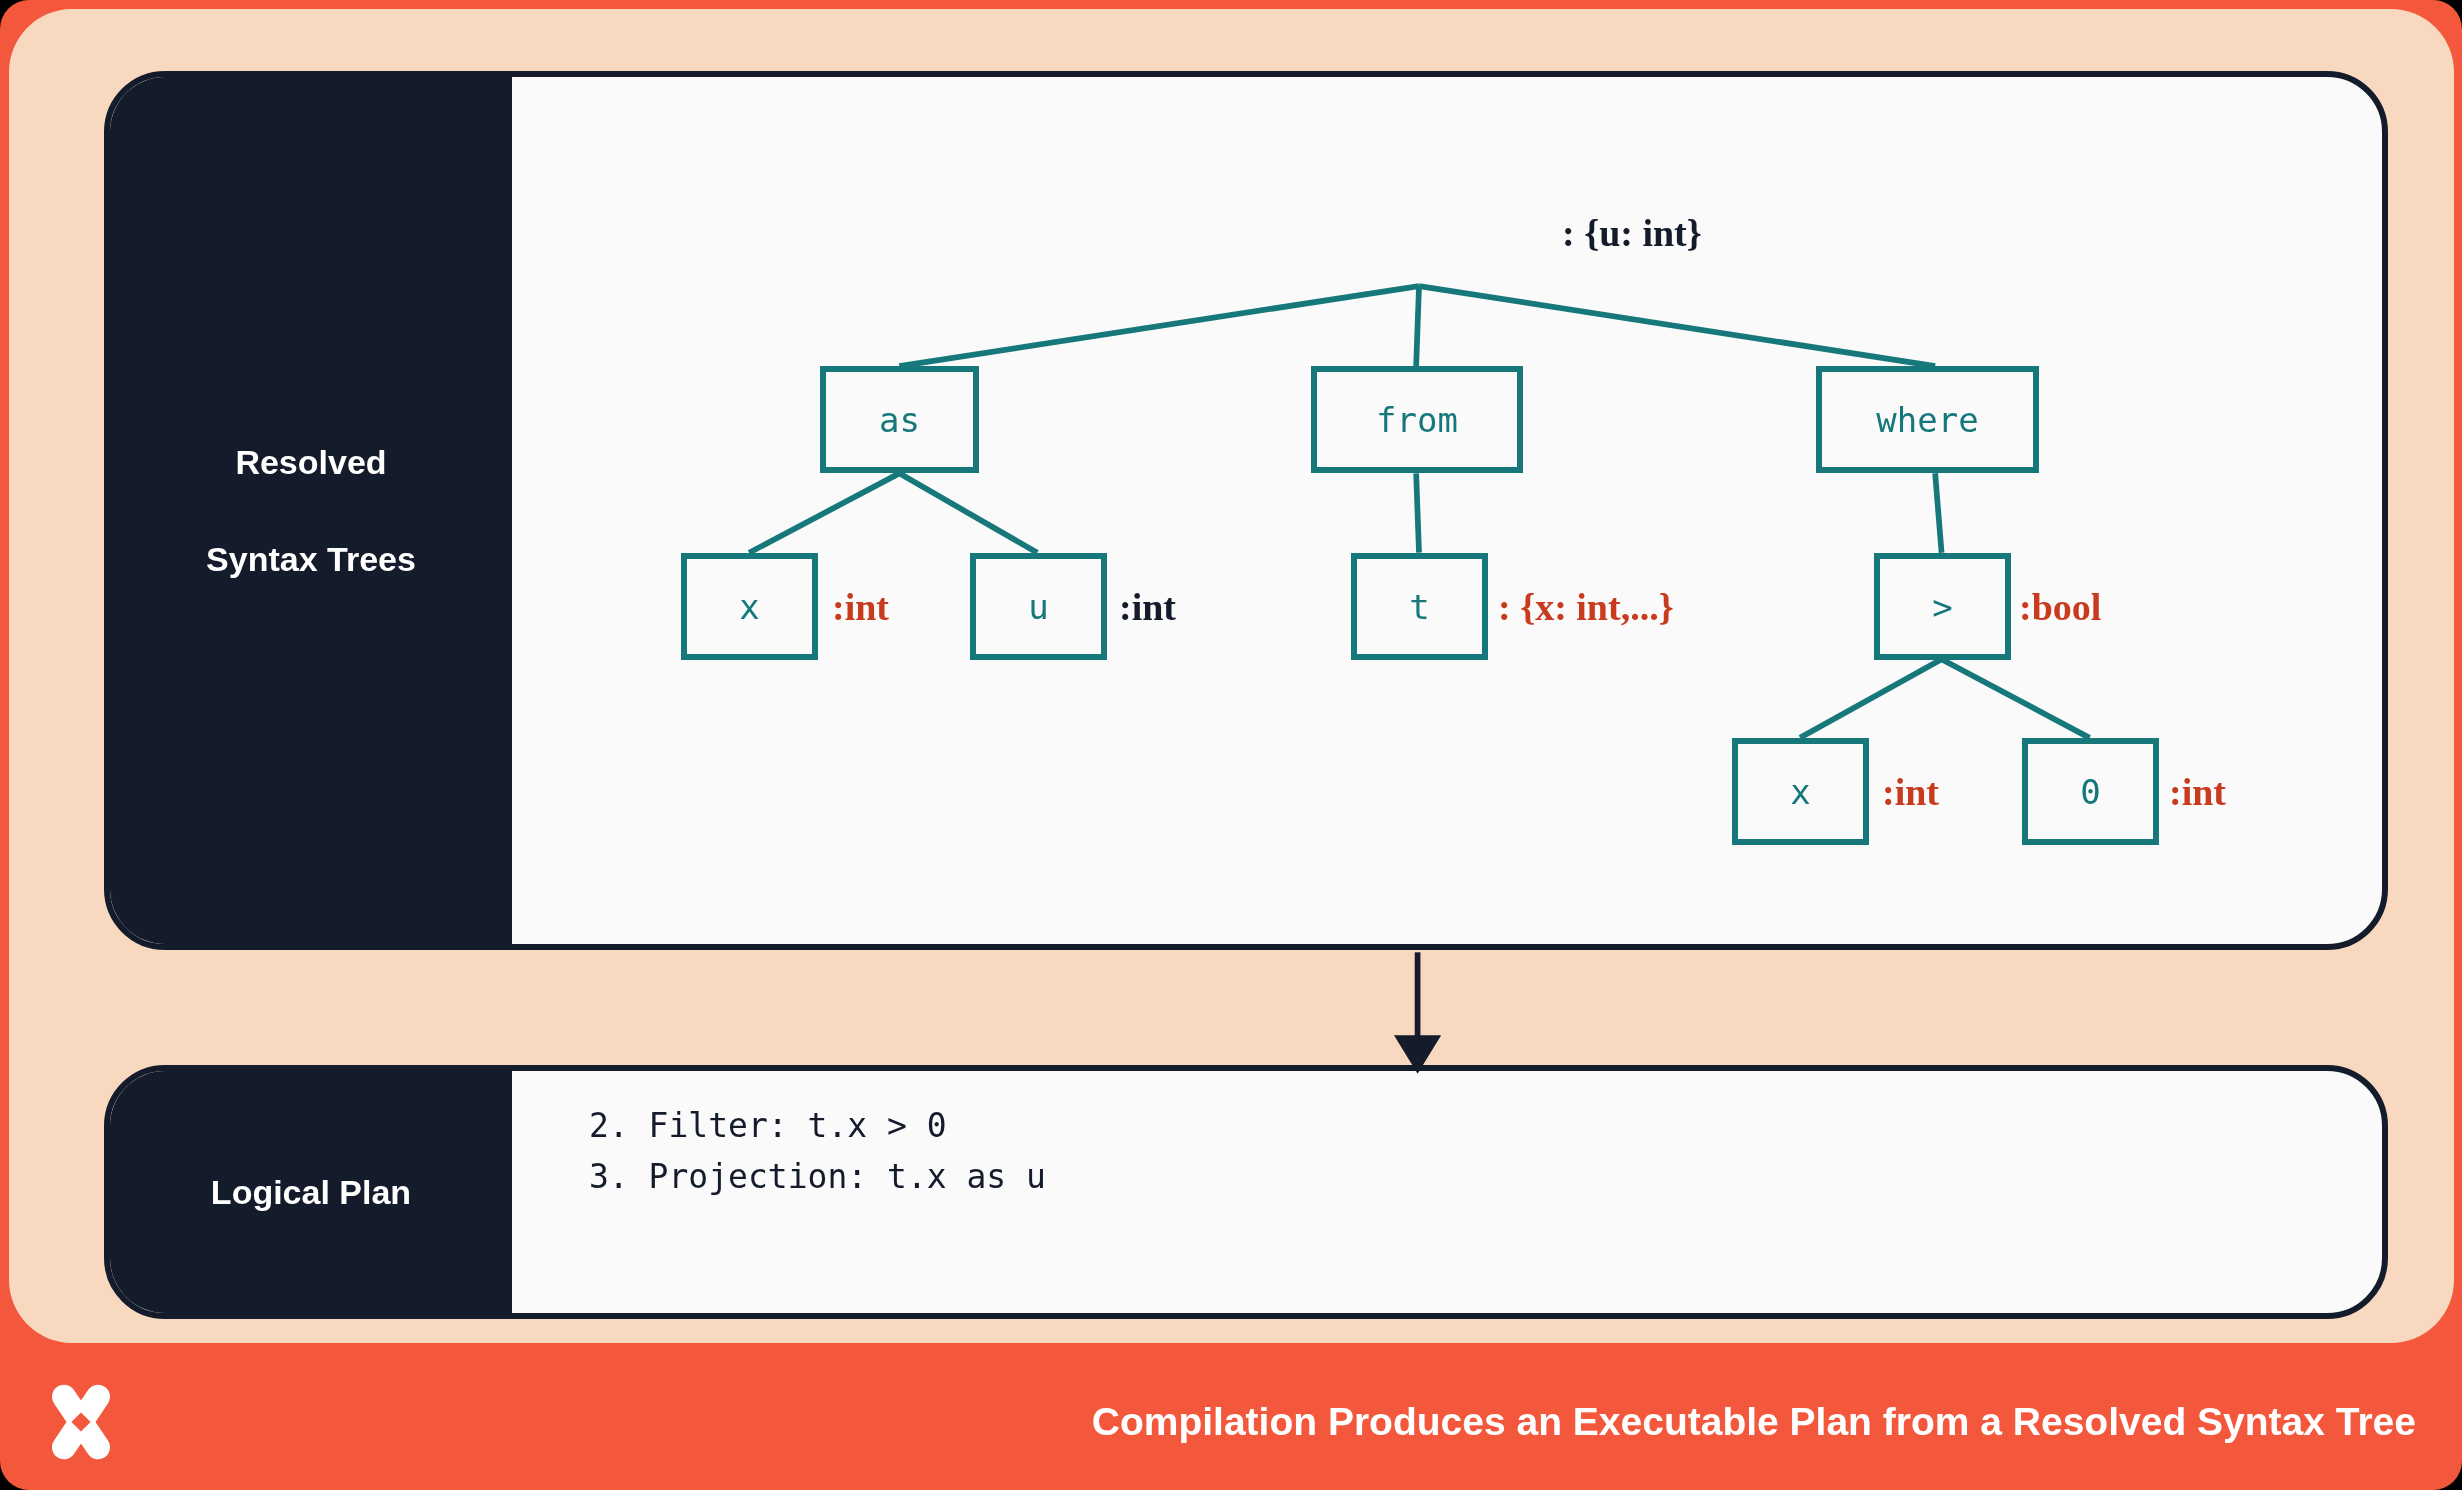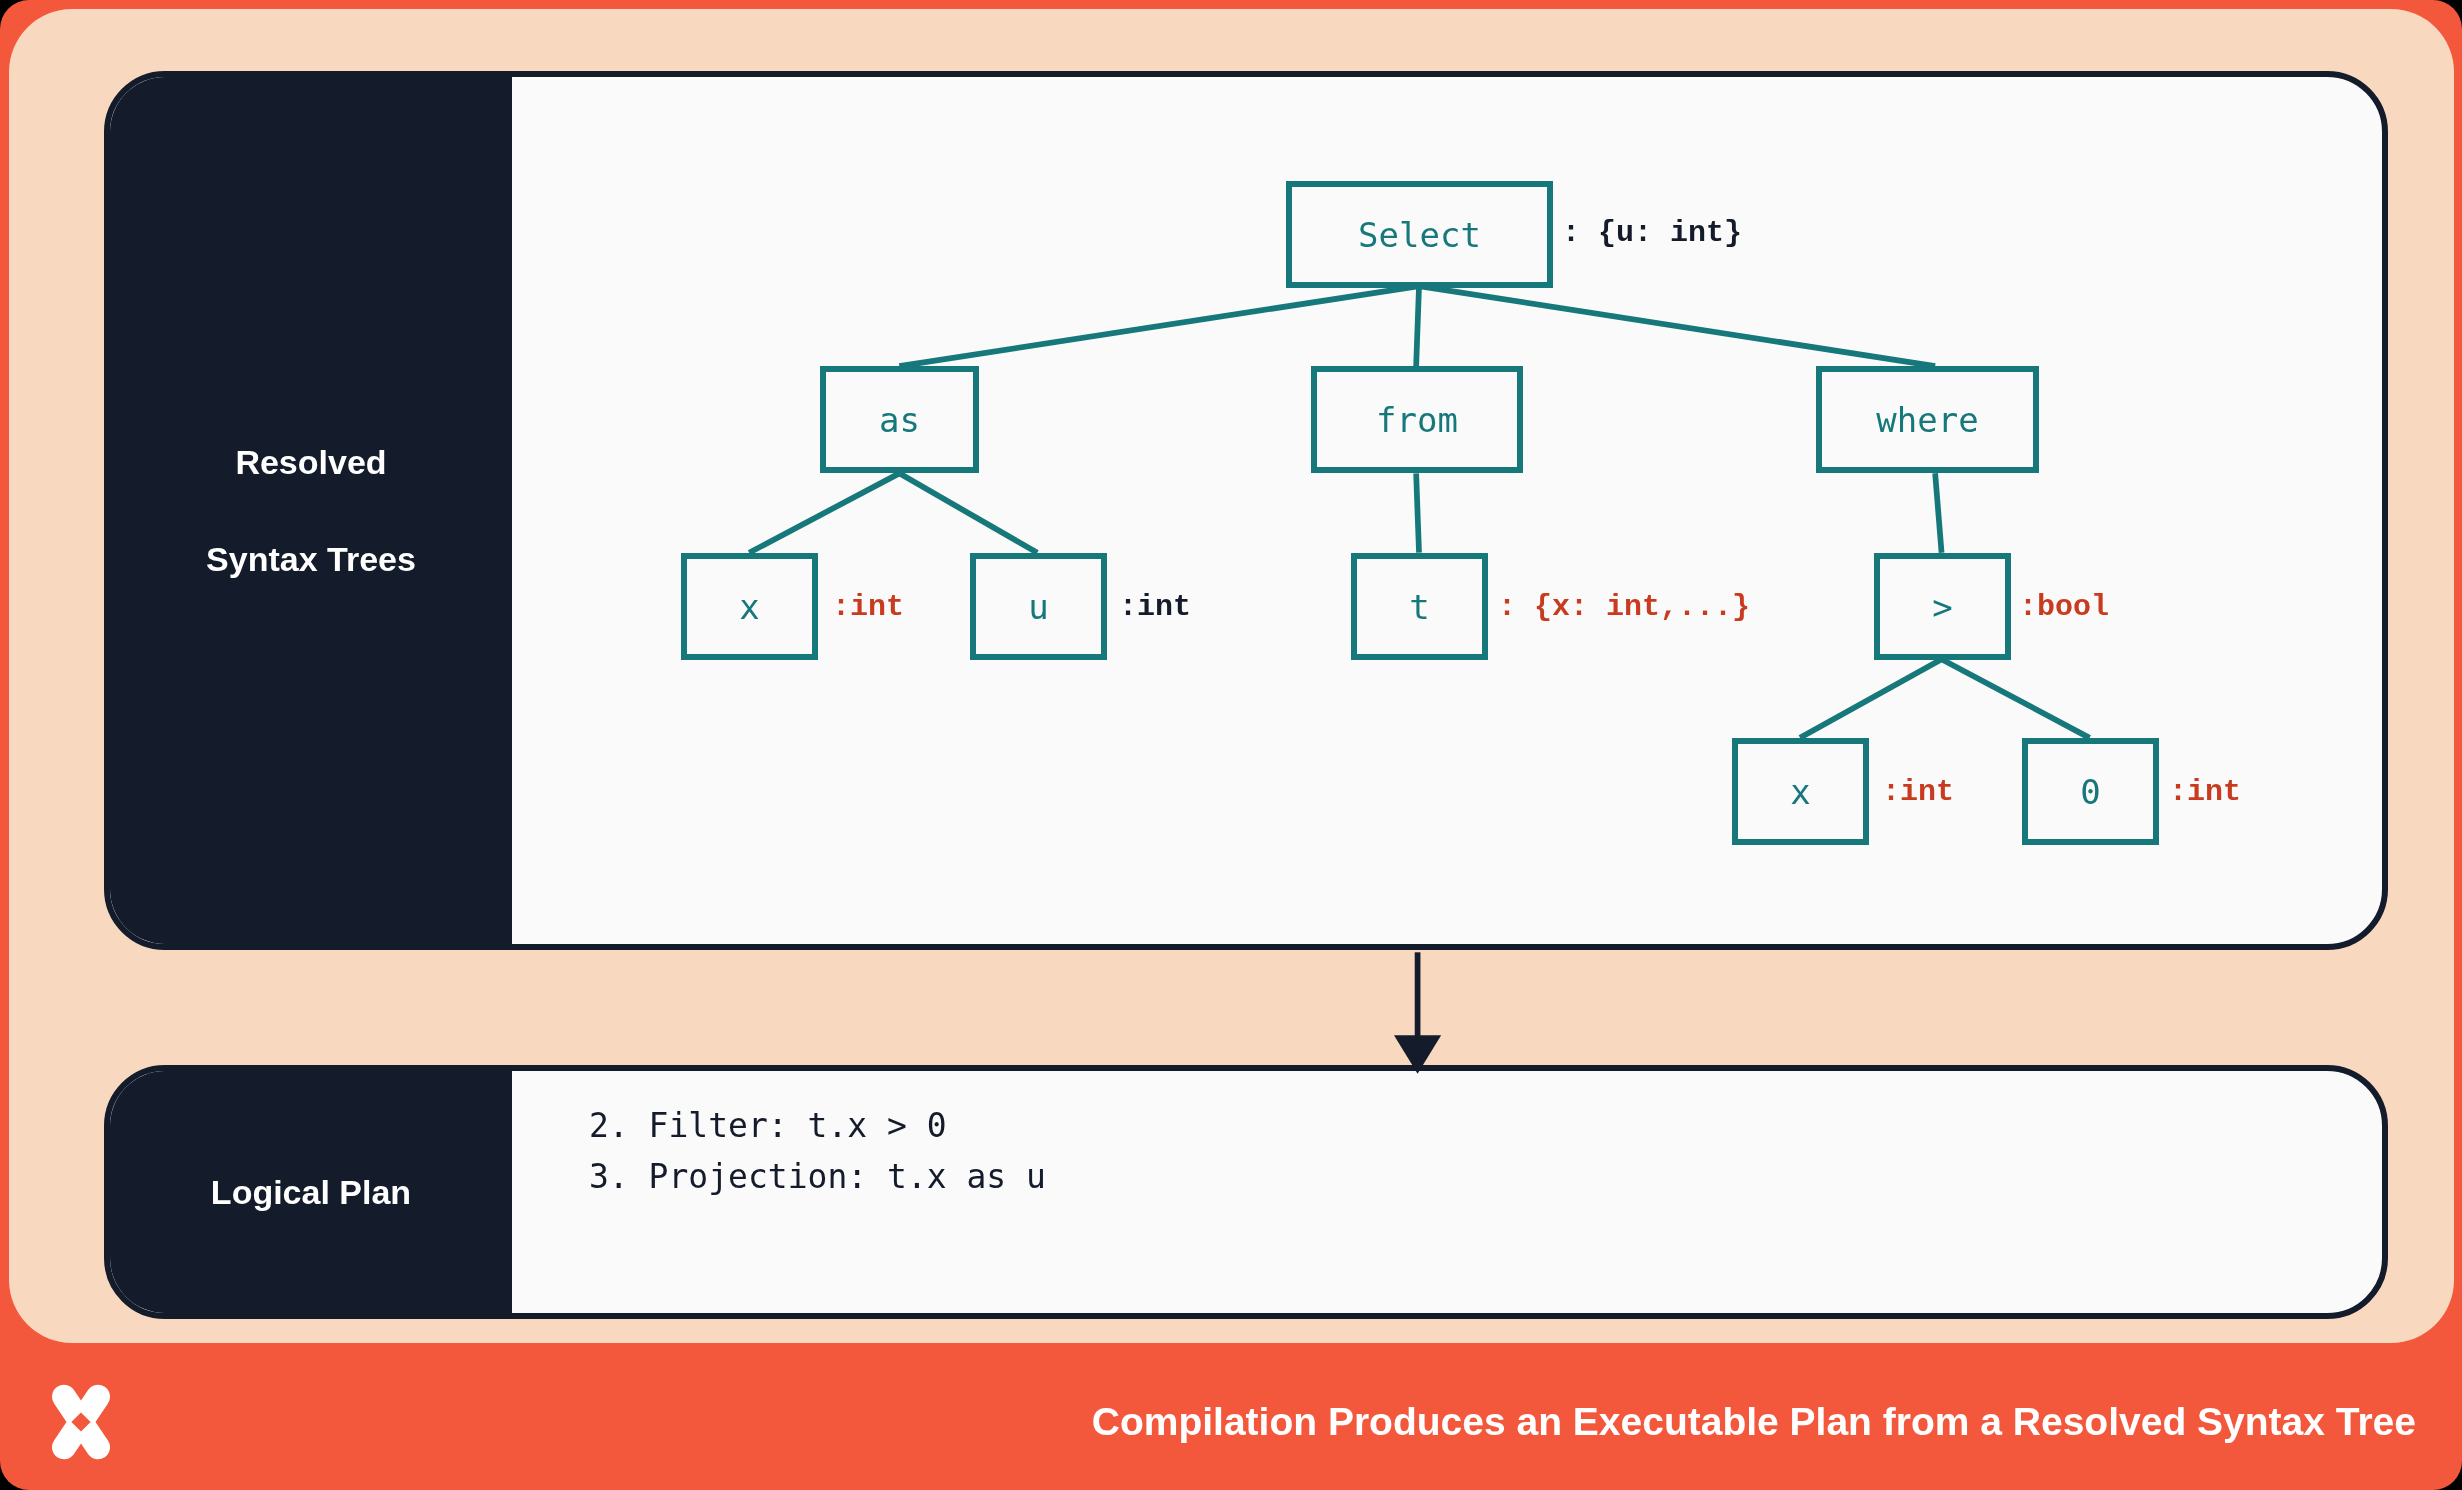--- a/index.html
+++ b/index.html
@@ -28,21 +28,21 @@
     text-align:center;white-space:nowrap;
   }
   .edges{position:absolute;left:0;top:0;width:2462px;height:1490px;pointer-events:none;}
   .node{
     position:absolute;box-sizing:border-box;border:6.4px solid #16787A;background:#FAFAFA;
     display:flex;align-items:center;justify-content:center;
     font-family:"DejaVu Sans Mono",monospace;font-size:34px;color:#16787A;z-index:3;
   }
   .anno{
     position:absolute;height:107px;display:flex;align-items:center;
-    font-family:Liberation Mono, monospace;font-size:30px;font-weight:bold;
+    font-family:Liberation Serif, serif;font-size:38px;font-weight:bold;
     white-space:pre;z-index:3;
   }
   .anno-dark{color:#141B2B;}
   .anno-rust{color:#C83B1E;}
   .transition-label{
     position:absolute;right:1071px;top:1000px;
     font-family:"DejaVu Sans Mono",monospace;font-size:31px;color:#141B2B;white-space:nowrap;
   }
   .steps{position:absolute;left:589px;top:1100px;}
   .step-line{
@@ -90,23 +90,20 @@
       <line x1="2707" y1="662" x2="2716" y2="773"></line>
       <line x1="2716" y1="922" x2="2518" y2="1032"></line>
       <line x1="2716" y1="922" x2="2923" y2="1032"></line>
     </g>
     <g>
       <line x1="1983" y1="1332" x2="1983" y2="1458" stroke="#141B2B" stroke-width="8"></line>
       <polygon points="1950,1448 2016,1448 1983,1502" fill="#141B2B"></polygon>
     </g>
   </svg>
 
-  <div class="node" style="left:1286px;top:181px;width:267px;height:107px;">
-      <span>Select</span>
-    </div>
   <div class="anno anno-dark" style="left:1562px;top:179px;">: {u: int}</div>
 
   <div class="node" style="left:1311px;top:366px;width:212px;height:107px;">
       <span>from</span>
     </div>
   <div class="node" style="left:820px;top:366px;width:159px;height:107px;">
       <span>as</span>
     </div>
   <div class="node" style="left:1816px;top:366px;width:223px;height:107px;">
       <span>where</span>

